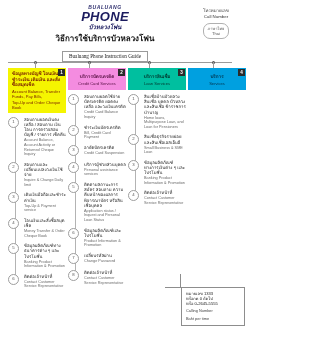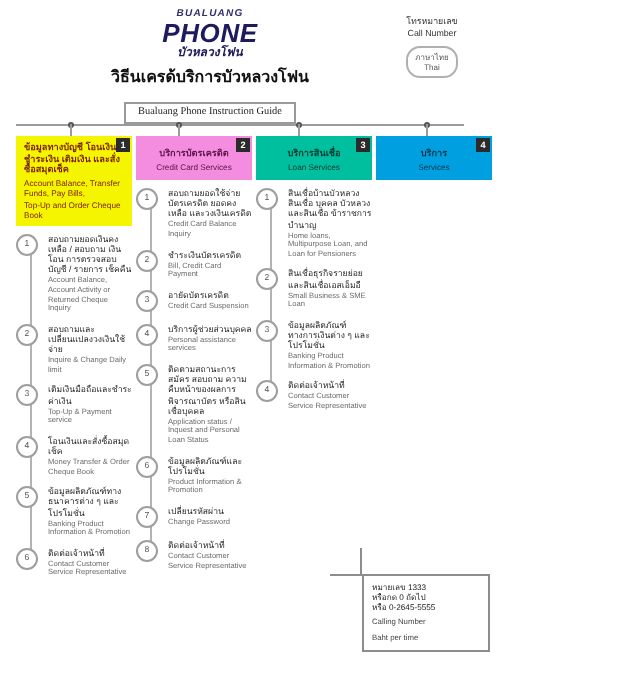--- a/index.html
+++ b/index.html
@@ -93,21 +93,21 @@
 </style>
 </head>
 <body>
 
 <div id="header">
 
   <div id="logo-block">
     <div class="logo-bualuang">BUALUANG</div>
     <div class="logo-phone">PHONE</div>
     <div class="logo-thai">บัวหลวงโฟน</div>
-    <div class="title-thai">วิธีนเครด้บริการบัวหลวงโฟน</div>
+    <div class="title-thai">วิธีการใช้บริการบัวหลวงโฟน</div>
     <div class="title-en">Bualuang Phone Instruction Guide</div>
   </div>
 
   <div id="callinfo">
     <div class="call-line">โทรหมายเลข</div>
     <div class="call-line">Call Number</div>
     <div class="call-pill">
       <div>ภาษาไทย</div>
       <div>Thai</div>
     </div>

